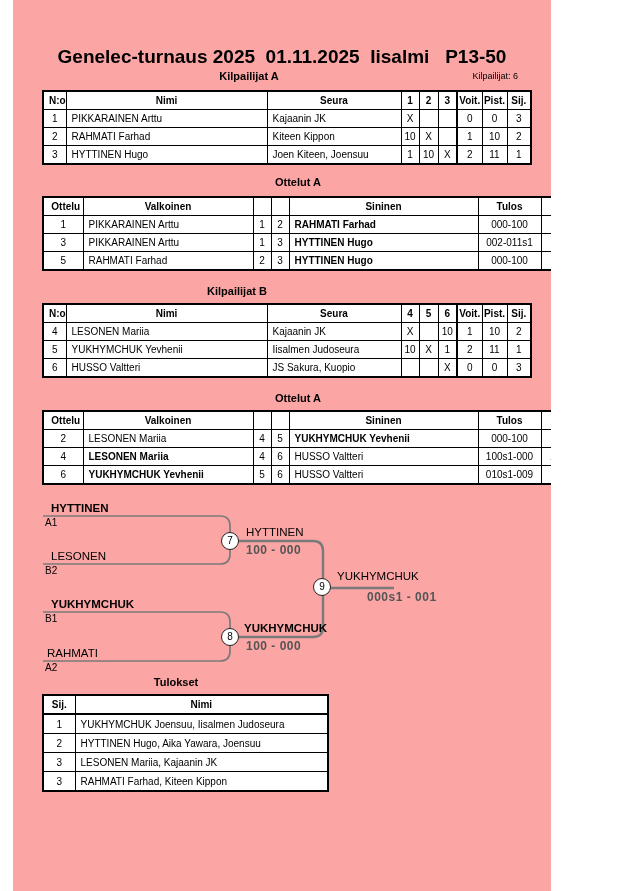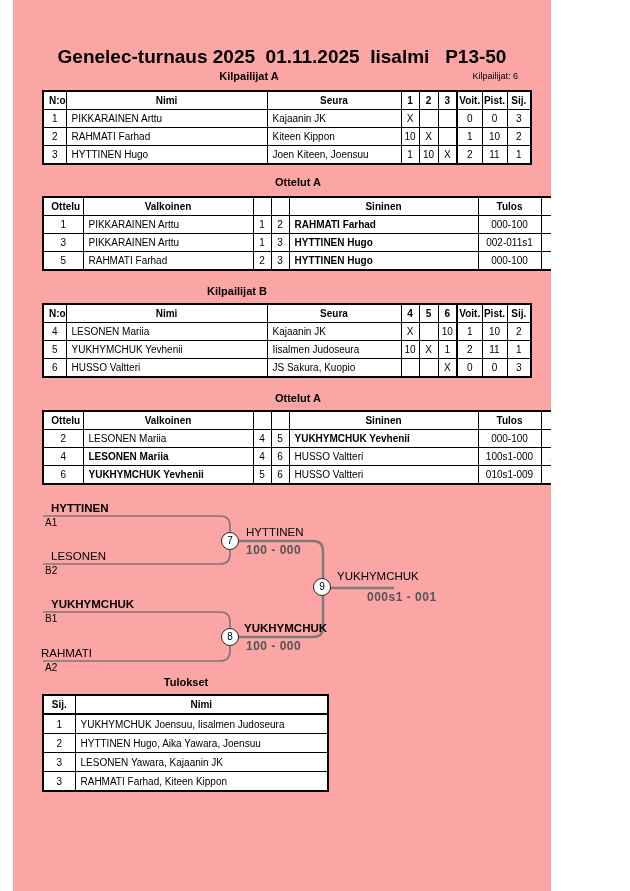--- a/index.html
+++ b/index.html
@@ -273,57 +273,57 @@
     </g>
   </svg>
 
   <div class="abs brk-name b" style="left:38px; top:502px;">HYTTINEN</div>
   <div class="abs brk-slot" style="left:32px; top:517px;">A1</div>
   <div class="abs brk-name" style="left:38px; top:550px;">LESONEN</div>
   <div class="abs brk-slot" style="left:32px; top:565px;">B2</div>
 
   <div class="abs brk-name b" style="left:38px; top:598px;">YUKHYMCHUK</div>
   <div class="abs brk-slot" style="left:32px; top:613px;">B1</div>
-  <div class="abs brk-name" style="left:28px; top:647px;">RAHMATI</div>
+  <div class="abs brk-name" style="left:34px; top:647px;">RAHMATI</div>
   <div class="abs brk-slot" style="left:32px; top:662px;">A2</div>
 
   <div class="node" style="left:208px; top:532px;">7</div>
   <div class="abs brk-name" style="left:233px; top:526px;">HYTTINEN</div>
   <div class="abs brk-score" style="left:233px; top:543px;">100 - 000</div>
 
   <div class="node" style="left:208px; top:628px;">8</div>
   <div class="abs brk-name b" style="left:231px; top:622px;">YUKHYMCHUK</div>
   <div class="abs brk-score" style="left:233px; top:639px;">100 - 000</div>
 
   <div class="node" style="left:300px; top:578px;">9</div>
   <div class="abs brk-name" style="left:324px; top:570px;">YUKHYMCHUK</div>
   <div class="abs brk-score" style="left:326px; top:590px;padding-left:28px;">000s1 - 001</div>
 
-  <div class="abs sec-title ctr" style="top:676px; left:173px;">Tulokset</div>
+  <div class="abs sec-title ctr" style="top:676px; left:163px;">Tulokset</div>
   <table class="tbl res abs" style="left:29px; top:694px; width:285px;">
     <colgroup>
         <col style="width:32px">
         <col style="width:253px">
       </colgroup>
     <tbody>
         <tr>
       <th>Sij.</th>
       <th>Nimi</th>
     </tr>
     <tr>
       <td class="cc">1</td>
       <td class="lft">YUKHYMCHUK Joensuu, Iisalmen Judoseura</td>
     </tr>
     <tr>
       <td class="cc">2</td>
       <td class="lft">HYTTINEN Hugo, Aika Yawara, Joensuu</td>
     </tr>
     <tr>
       <td class="cc">3</td>
-      <td class="lft">LESONEN Yawara, Kajaanin JK</td>
+      <td class="lft">LESONEN Mariia, Kajaanin JK</td>
     </tr>
     <tr>
       <td class="cc">3</td>
       <td class="lft">RAHMATI Farhad, Kiteen Kippon</td>
     </tr>
   </tbody>
     </table>
 
 </div>
 

